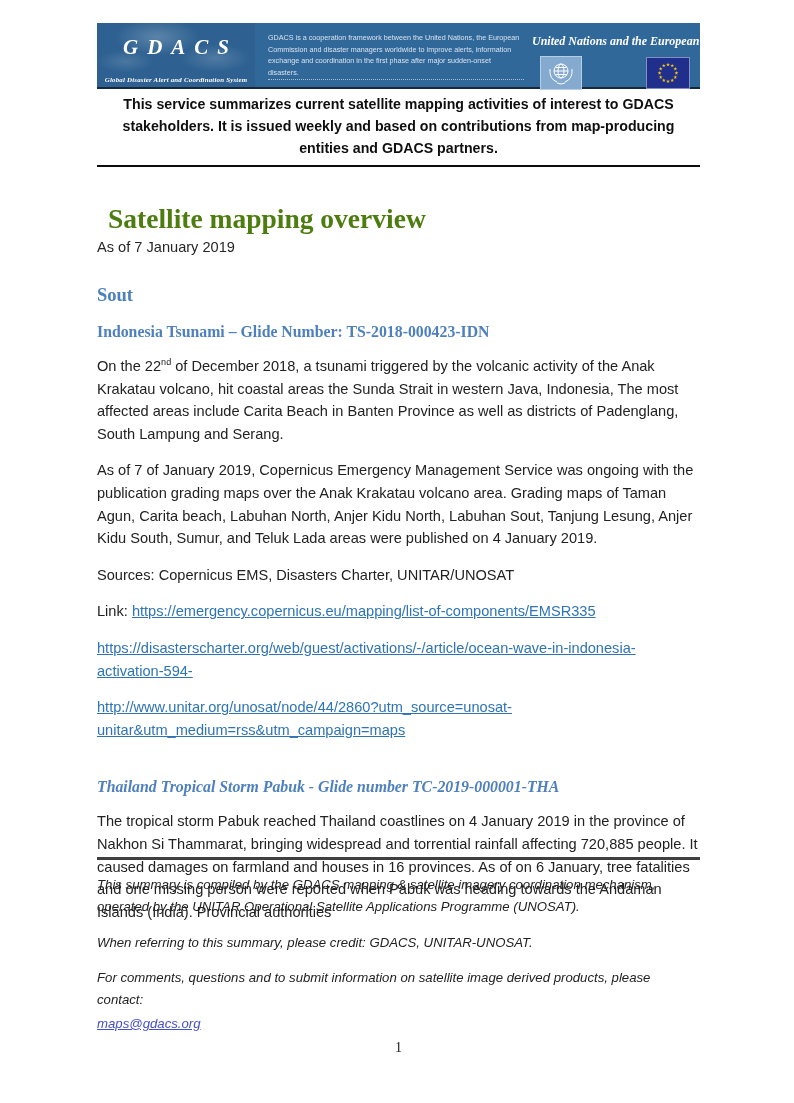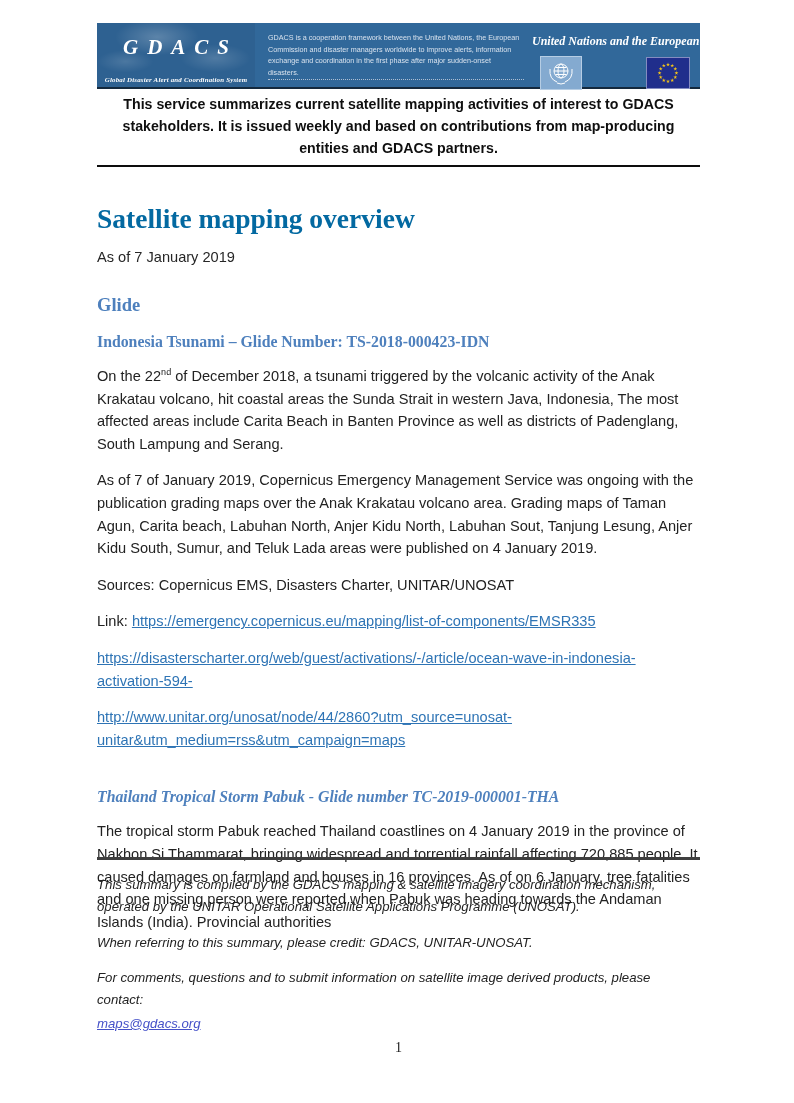--- a/index.html
+++ b/index.html
@@ -53,24 +53,24 @@
 
   
   .service-note{
     padding:4px 4px 6px;text-align:center;
     font-weight:bold;font-size:14.2px;line-height:1.55;color:#0f0f0f;
     border-bottom:2.5px solid #0d0d0d;
   }
 
   
   .doc-title{
-    margin:36px 0 0;font-family:"Liberation Serif", serif;font-weight:bold;
-    font-size:27.5px;color:#0369a1;
+    margin:36px 11px 0;font-family:"Liberation Serif", serif;font-weight:bold;
+    font-size:27.5px;color:#4d7c0f;
   }
-  .date-line{margin-top:14px;font-size:14.6px;color:#262626;}
+  .date-line{margin-top:4px;font-size:14.6px;color:#262626;}
   .h-region{
     margin:30px 0 0;font-family:"Liberation Serif", serif;font-weight:bold;
     font-size:18.5px;color:#4e80bd;
   }
   .h-event{
     margin:17px 0 0;font-family:"Liberation Serif", serif;font-weight:bold;
     font-size:15.8px;color:#4e80bd;
   }
   .para{
     margin:14px 0 0;font-size:14.6px;line-height:22.6px;color:#222;
@@ -145,21 +145,21 @@
           </div>
         </div>
       </div>
     </div>
 
     <div class="service-note">This service summarizes current satellite mapping activities of interest to GDACS stakeholders. It is issued weekly and based on contributions from map-producing entities and GDACS partners.</div>
 
     <h1 class="doc-title">Satellite mapping overview</h1>
     <div class="date-line">As of 7 January 2019</div>
 
-    <h2 class="h-region">Glide</h2>
+    <h2 class="h-region">Sout</h2>
 
     <h3 class="h-event">Indonesia Tsunami – Glide Number: TS-2018-000423-IDN</h3>
 
     <p class="para"><span>On the 22</span><sup>nd</sup><span> of December 2018, a tsunami triggered by the volcanic activity of the Anak Krakatau volcano, hit coastal areas the Sunda Strait in western Java, Indonesia, The most affected areas include Carita Beach in Banten Province as well as districts of Padenglang, South Lampung and Serang.</span></p>
 
     <p class="para">As of 7 of January 2019, Copernicus Emergency Management Service was ongoing with the publication grading maps over the Anak Krakatau volcano area. Grading maps of Taman Agun, Carita beach, Labuhan North, Anjer Kidu North, Labuhan Sout, Tanjung Lesung, Anjer Kidu South, Sumur, and Teluk Lada areas were published on 4 January 2019.</p>
 
     <p class="para">Sources: Copernicus EMS, Disasters Charter, UNITAR/UNOSAT</p>
 
     <p class="para"><span>Link: </span><a href="#" class="doc-link">https://emergency.copernicus.eu/mapping/list-of-components/EMSR335</a></p>

